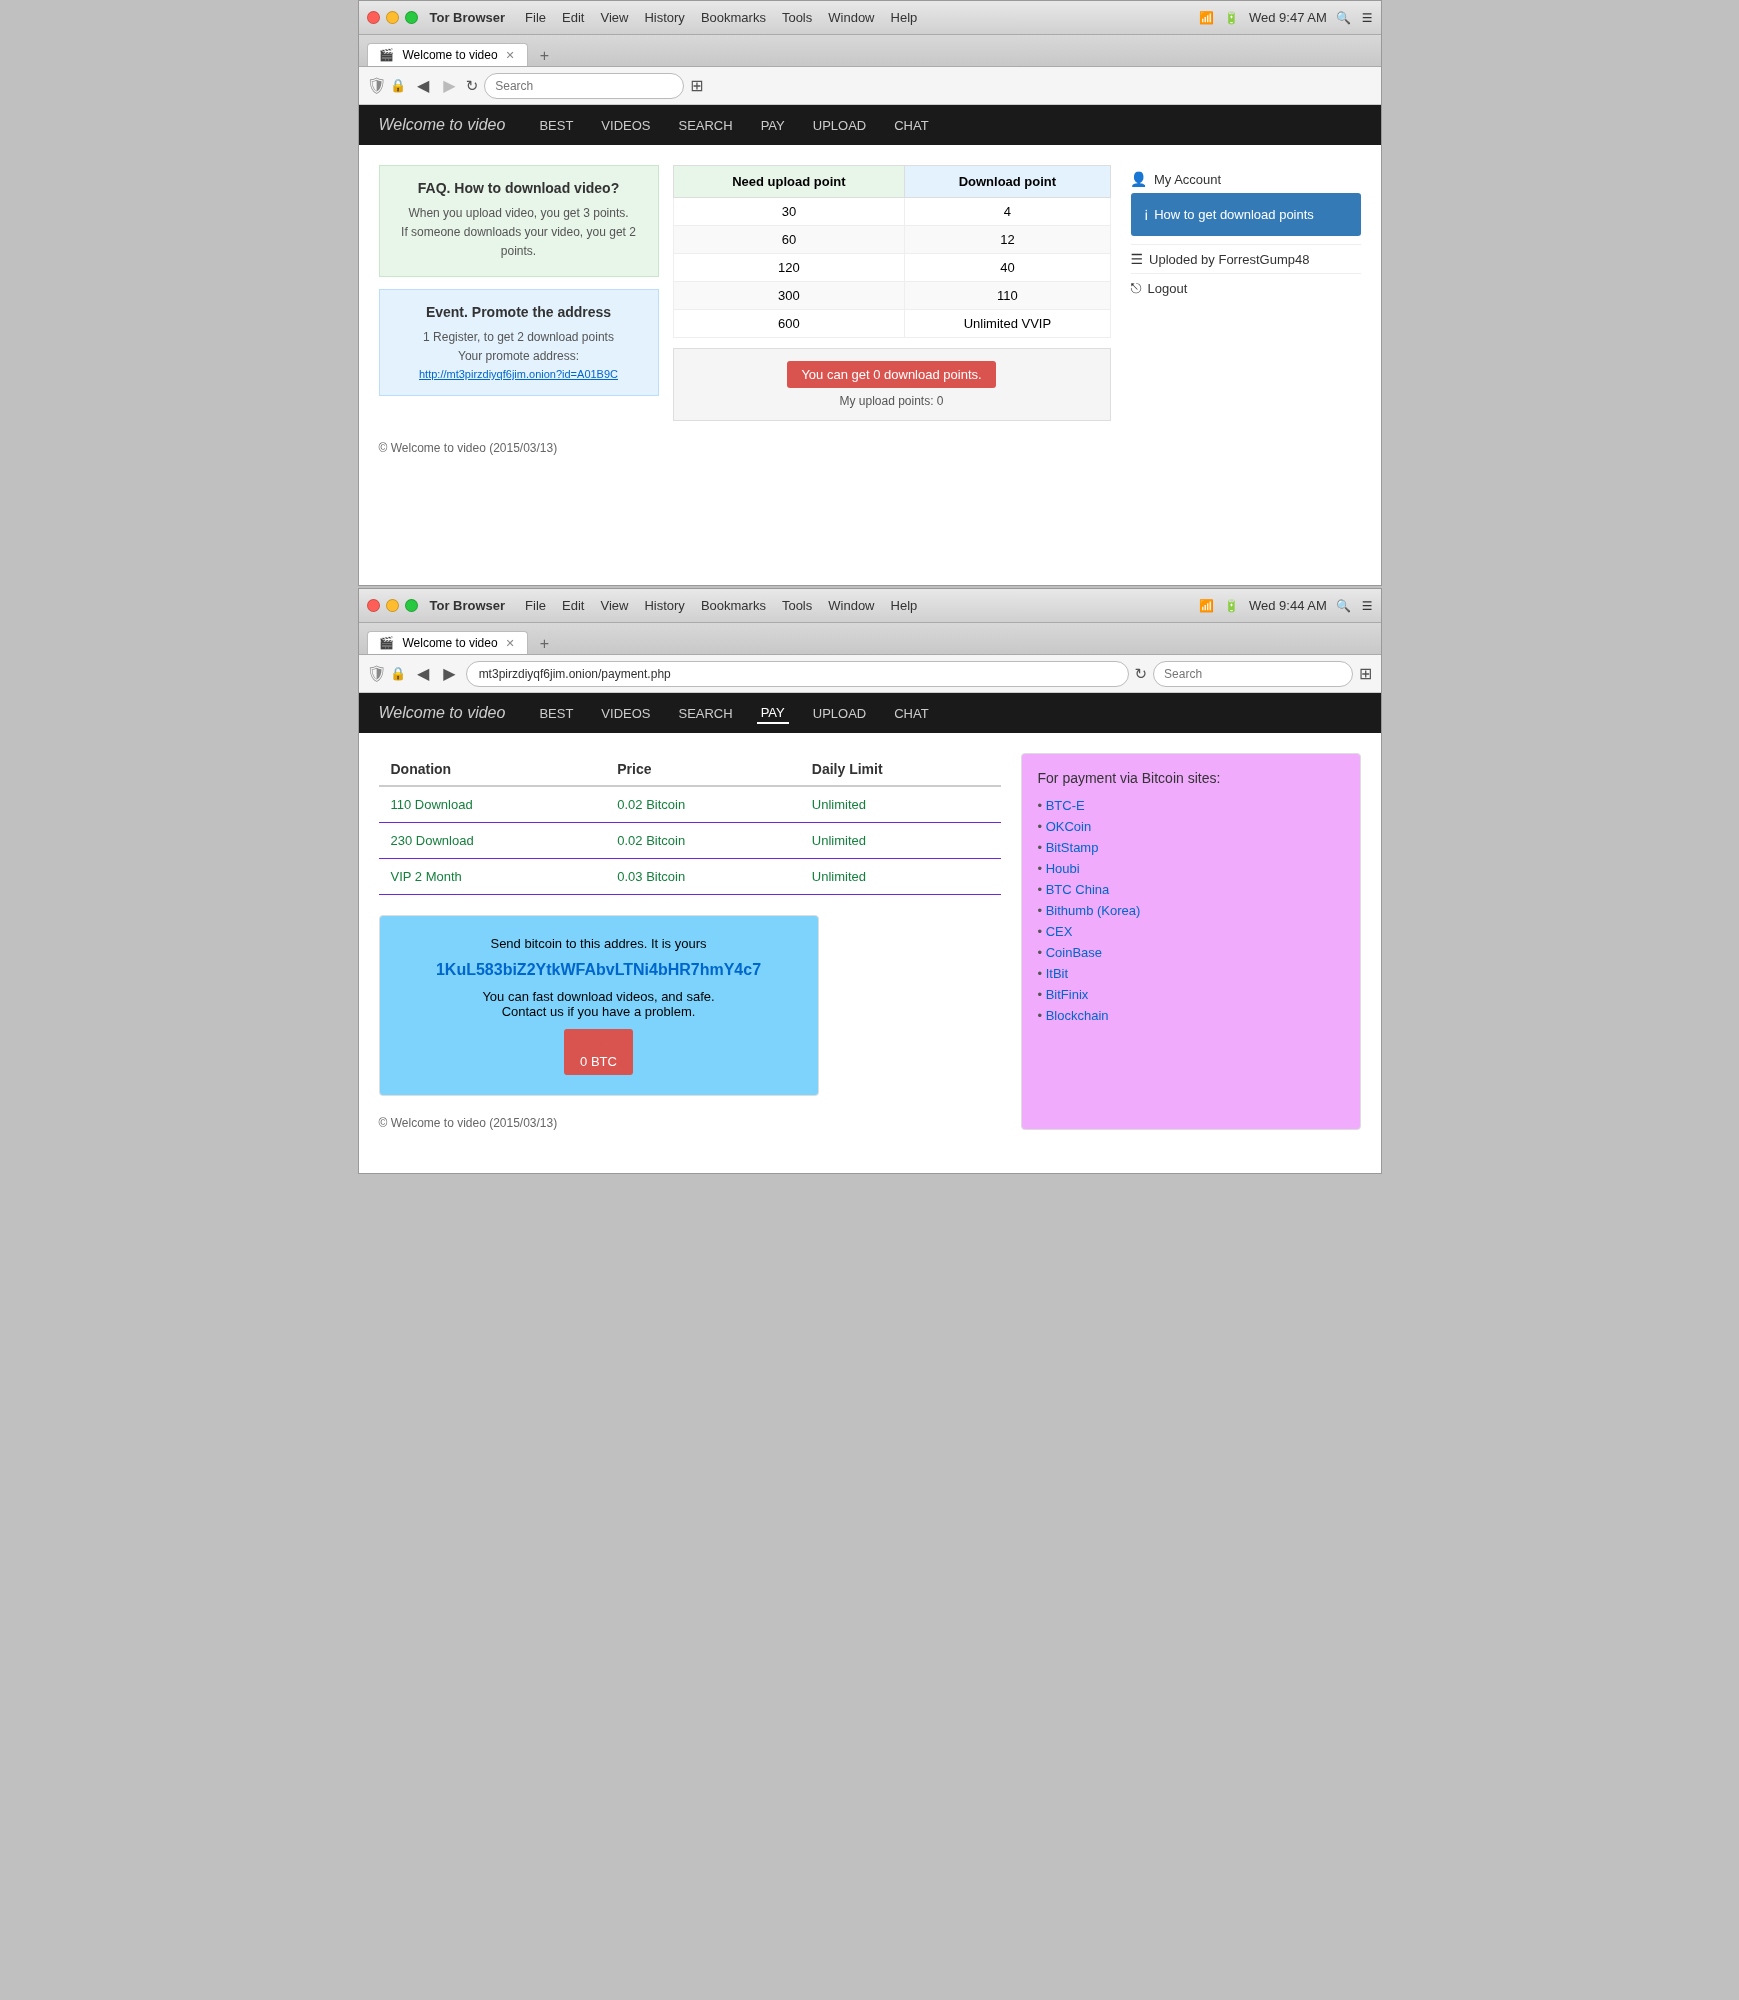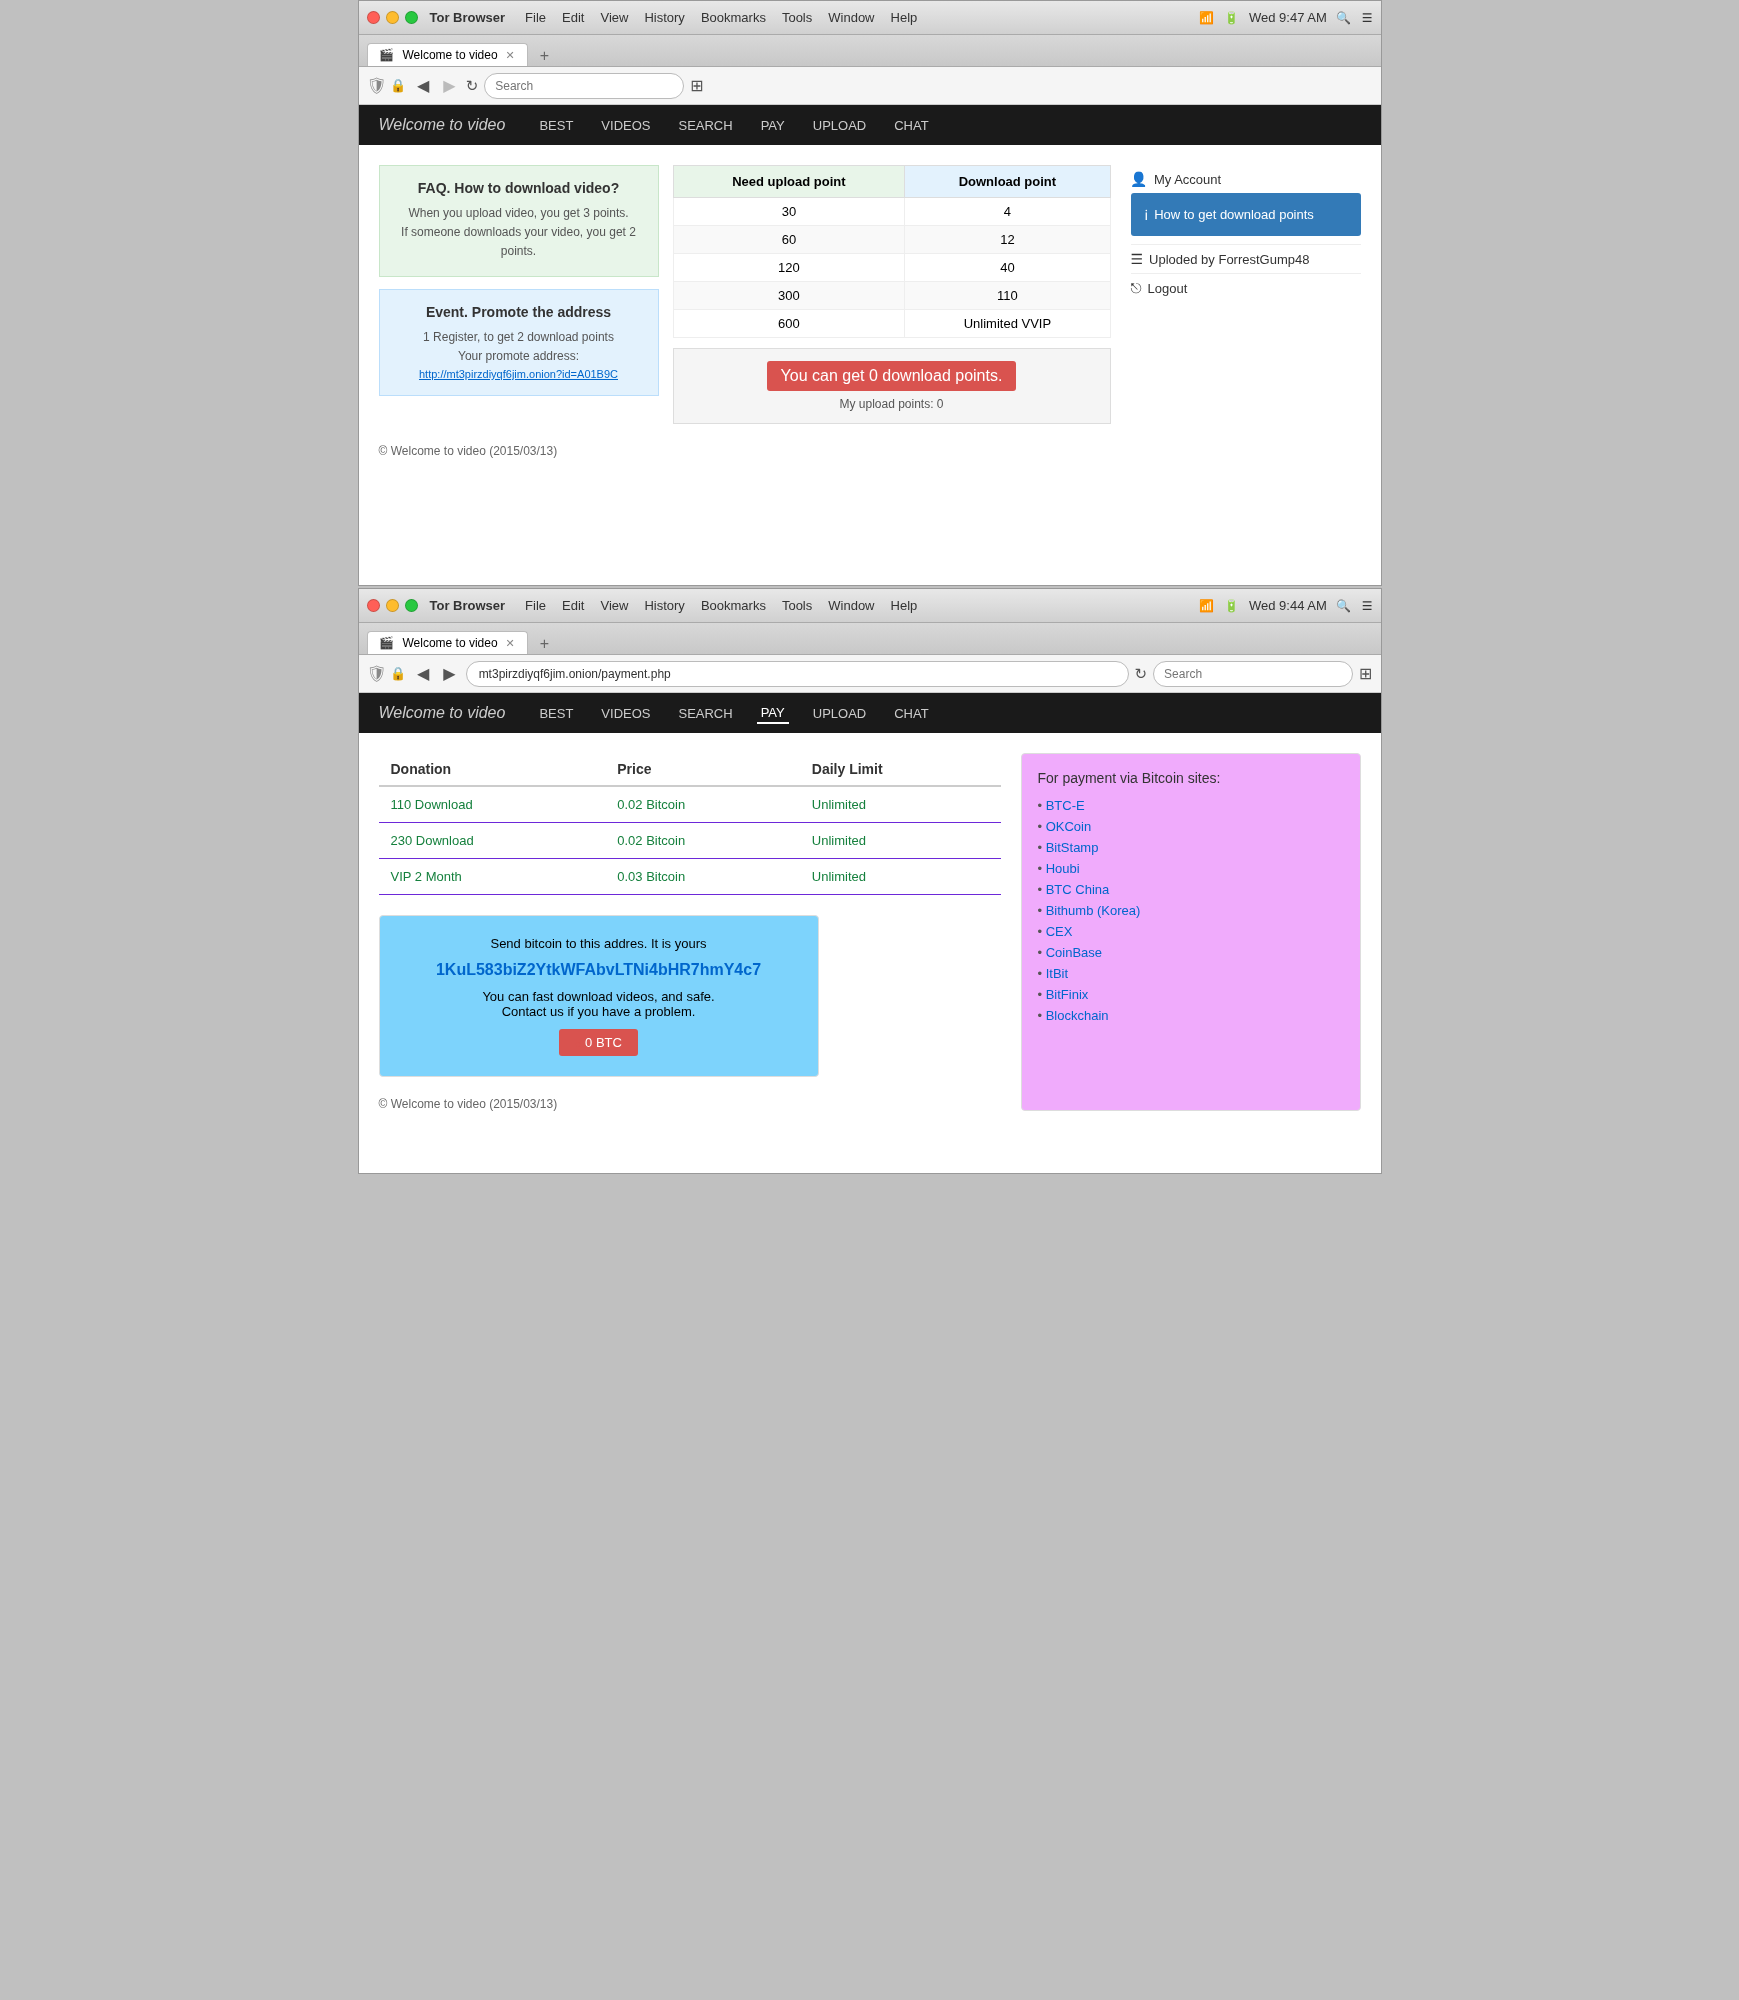--- a/index.html
+++ b/index.html
@@ -163,21 +163,21 @@
       padding: 12px;
       text-align: center;
       margin-top: 10px;
     }
     .cannot-get-btn {
       background: #d9534f;
       color: #fff;
       padding: 6px 14px;
       border: none;
       border-radius: 3px;
-      font-size: 16px;
+      font-size: 13px;
       cursor: pointer;
     }
     .upload-points-text { font-size: 12px; color: #555; margin-top: 6px; }
 
     .sidebar { width: 220px; }
     .my-account-btn {
       display: flex;
       align-items: center;
       gap: 6px;
       color: #333;
@@ -259,20 +259,21 @@
       color: #fff;
       padding: 6px 16px;
       border: none;
       border-radius: 3px;
       font-size: 13px;
       cursor: pointer;
       margin-top: 10px;
       display: inline-flex;
       align-items: center;
       gap: 4px;
+      flex-direction: column;
     }
 
     .payment-layout { display: flex; gap: 20px; }
     .payment-left { flex: 1; }
     .payment-right {
       width: 340px;
       background: #f0abfc;
       border: 1px solid #ddd;
       border-radius: 4px;
       padding: 16px;

